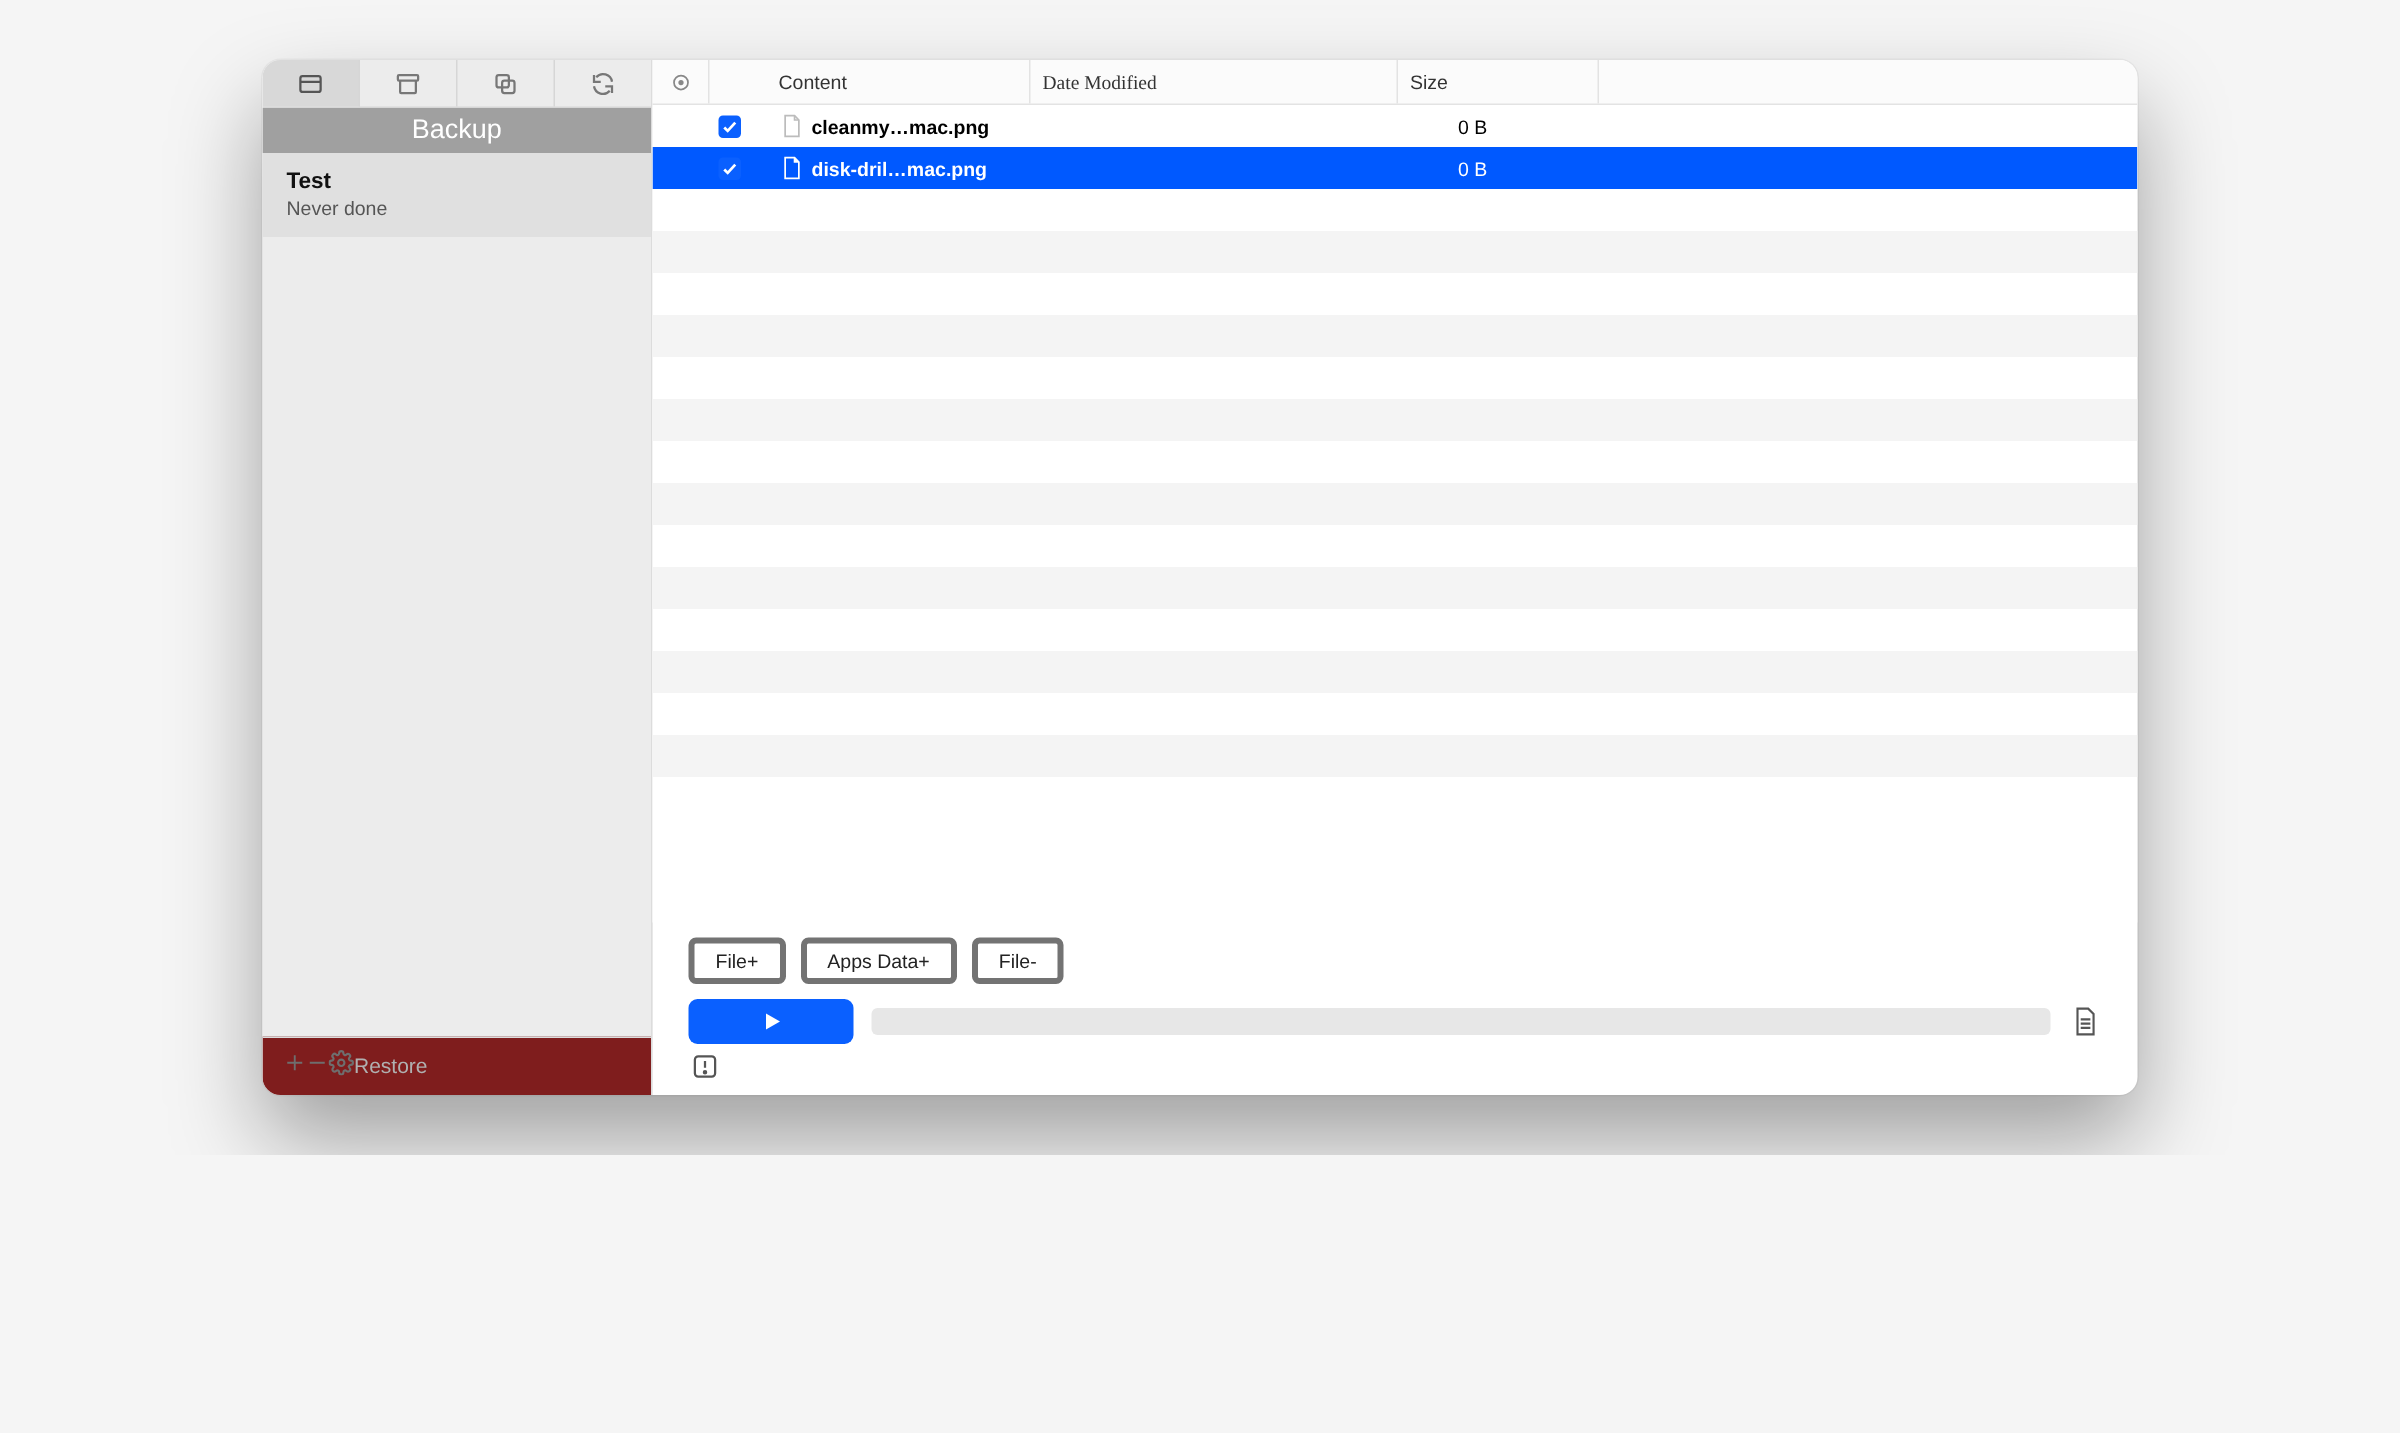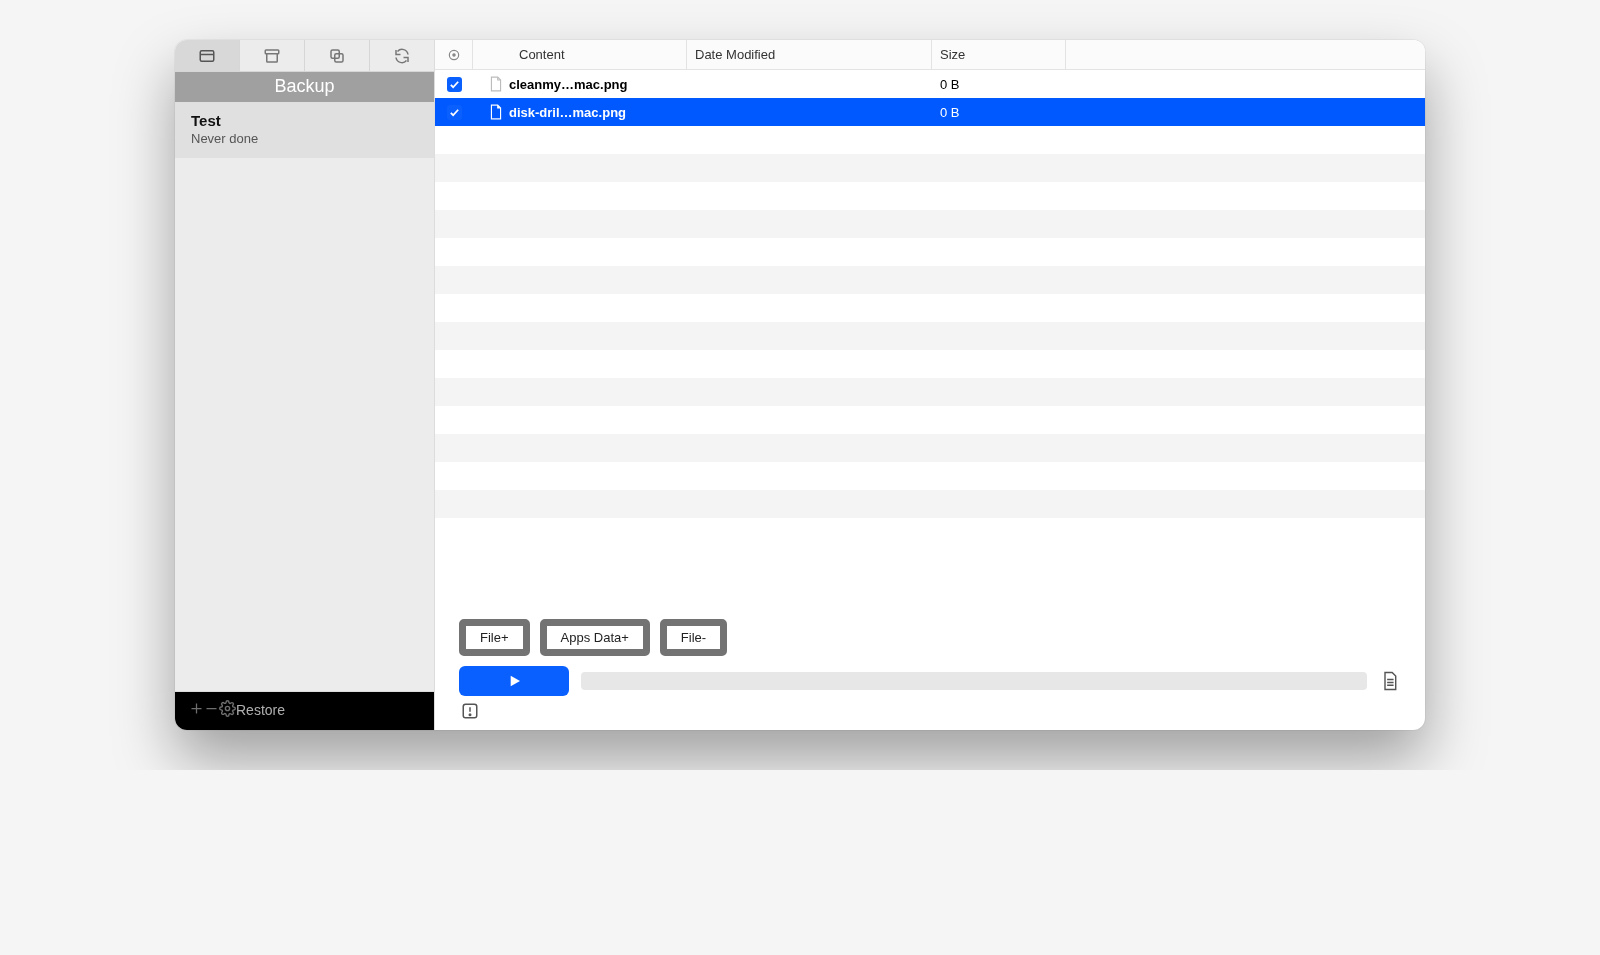--- a/index.html
+++ b/index.html
@@ -88,21 +88,21 @@
   background: #e0e0e0;
 }
 .sidebar-item .t { font-size: 15px; font-weight: 700; color: #111; }
 .sidebar-item .s { font-size: 13px; color: #555; margin-top: 2px; }
 
 .sidebar-bottom {
   display: flex;
   align-items: center;
   padding: 8px 14px 10px;
   border-top: 1px solid #dcdcdc;
-  background: #000000;
+  background: #7f1d1d;
   color: #888;
 }
 .sb-btn { font-size: 17px; color: #6e6e6e; line-height: 1; }
 .sb-label { font-size: 14px; color: #b0b0b0; }
 
 .main {
   flex: 1;
   display: flex;
   flex-direction: column;
   min-width: 0;
@@ -117,29 +117,30 @@
 }
 .th {
   display: flex;
   align-items: center;
   border-right: 1px solid #e3e3e3;
   padding-left: 8px;
 }
 .th:last-child { border-right: none; }
 .col-sel { width: 38px; justify-content: center; padding-left: 0; color: #777; }
 .col-content { flex: 0 0 214px; padding-left: 46px; }
-.col-date { flex: 0 0 245px; }
+.col-date { flex: 0 0 245px; font-family: Liberation Serif, serif; }
 .col-size { flex: 0 0 134px; }
 .col-rest { flex: 1; }
 
 .table-body { flex: 1; overflow: hidden; background: #fff; }
 .row {
   display: flex;
   height: 28px;
   align-items: flex-start;
+  padding-left: 32px;
 }
 .striped .row:nth-child(even) { background: #f4f4f4; }
 .cell { display: flex; align-items: center; height: 100%; }
 .c-sel { width: 38px; justify-content: center; }
 .chk {
   width: 15px; height: 15px; border-radius: 3px;
   background: #0a60ff;
   display: inline-flex; align-items: center; justify-content: center;
 }
 .chk svg { width: 11px; height: 11px; }
@@ -153,21 +154,21 @@
 
 .btn-row {
   display: flex;
   gap: 10px;
   padding: 10px 24px 6px;
 }
 .pillbtn {
   font-size: 13px;
   padding: 4px 14px;
   border-radius: 5px;
-  border: 7px solid #737373;
+  border: 4px solid #737373;
   background: #fff;
   color: #222;
 }
 .action-row {
   display: flex;
   align-items: center;
   gap: 12px;
   padding: 4px 24px 2px;
 }
 .play {

